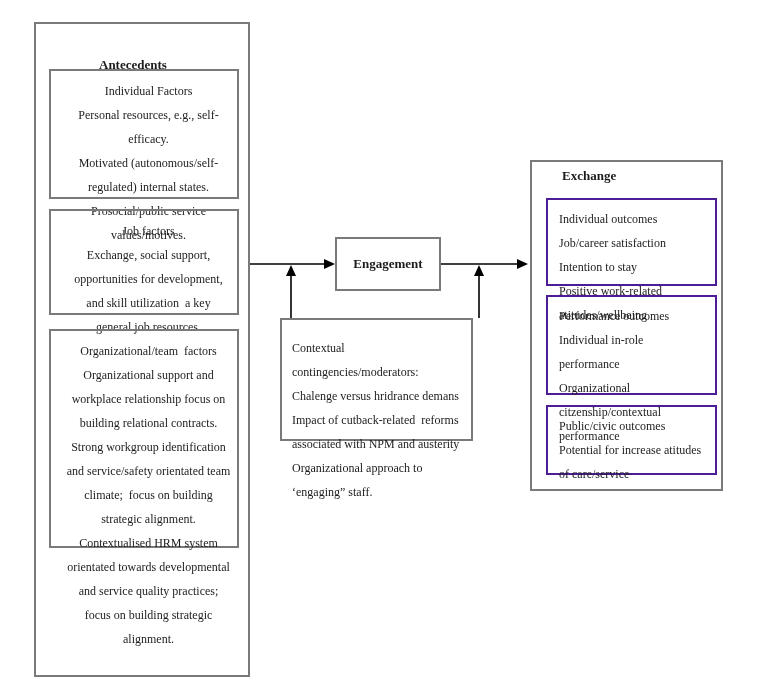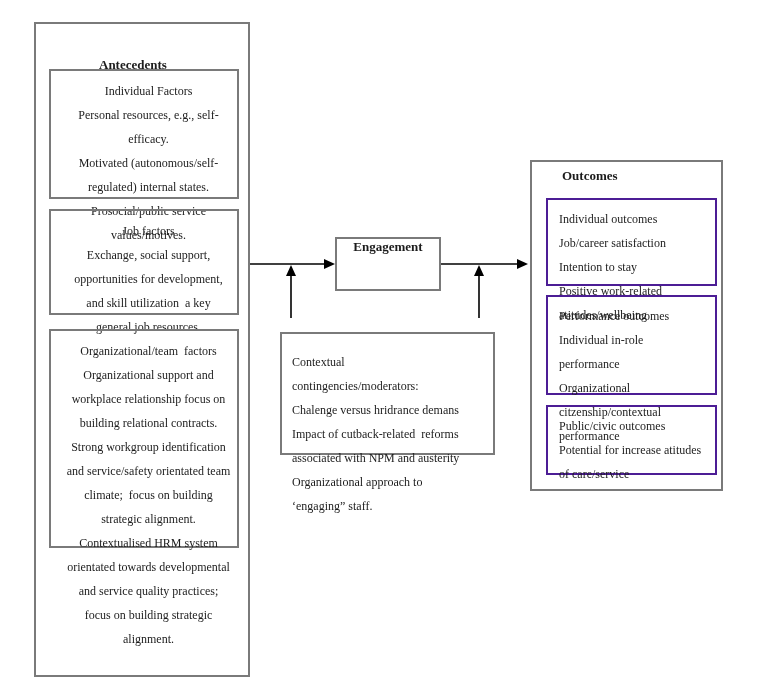--- a/index.html
+++ b/index.html
@@ -40,26 +40,26 @@
   .ant-sub { position: absolute; box-sizing: border-box; border: 2px solid #7a7a7a; left: 13px; width: 190px; }
   .ant-box-1 { top: 45px;  height: 130px; }
   .ant-box-2 { top: 185px; height: 106px; }
   .ant-box-3 { top: 305px; height: 219px; }
   .ant-box-4 { top: 538px; height: 95px;  }
   .ant-text { left: 11px; top: 8px; right: 2px; }
 
   
   .engagement-box {
     left: 335px; top: 237px; width: 106px; height: 54px;
-    display: flex; justify-content: center;
+    display: flex; align-items: center; justify-content: center;
   }
   .engagement-label { font-size: 13px; font-weight: bold; }
 
   
-  .moderators-box { left: 280px; top: 332px; width: 215px; height: 123px; }
+  .moderators-box { left: 280px; top: 318px; width: 193px; height: 123px; }
   .moderators-text { left: 10px; top: 16px; right: 2px; }
 
   
   .outcomes-panel { left: 530px; top: 160px; width: 193px; height: 331px; }
   .outcomes-title { left: 30px; top: 6px; }
   .out-sub { position: absolute; box-sizing: border-box; border: 2px solid #4c1d95; left: 14px; width: 171px; }
   .out-box-1 { top: 36px;  height: 88px;  }
   .out-box-2 { top: 133px; height: 100px; text-decoration: underline; }
   .out-box-3 { top: 243px; height: 70px;  }
   .out-text { left: 11px; top: 7px; right: 2px; }
@@ -123,21 +123,21 @@
     <div class="body-text moderators-text">Contextual
 contingencies/moderators:
 Chalenge versus hridrance demans
 Impact of cutback-related  reforms
 associated with NPM and austerity
 Organizational approach to
 ‘engaging” staff.</div>
   </div>
 
   <div class="box outcomes-panel">
-    <div class="panel-title outcomes-title">Outcomes</div>
+    <div class="panel-title outcomes-title">Exchange</div>
 
     <div class="out-sub out-box-1">
       <div class="body-text out-text">Individual outcomes
 Job/career satisfaction
 Intention to stay
 Positive work-related
 atitudes/wellbeing</div>
     </div>
 
     <div class="out-sub out-box-2">

